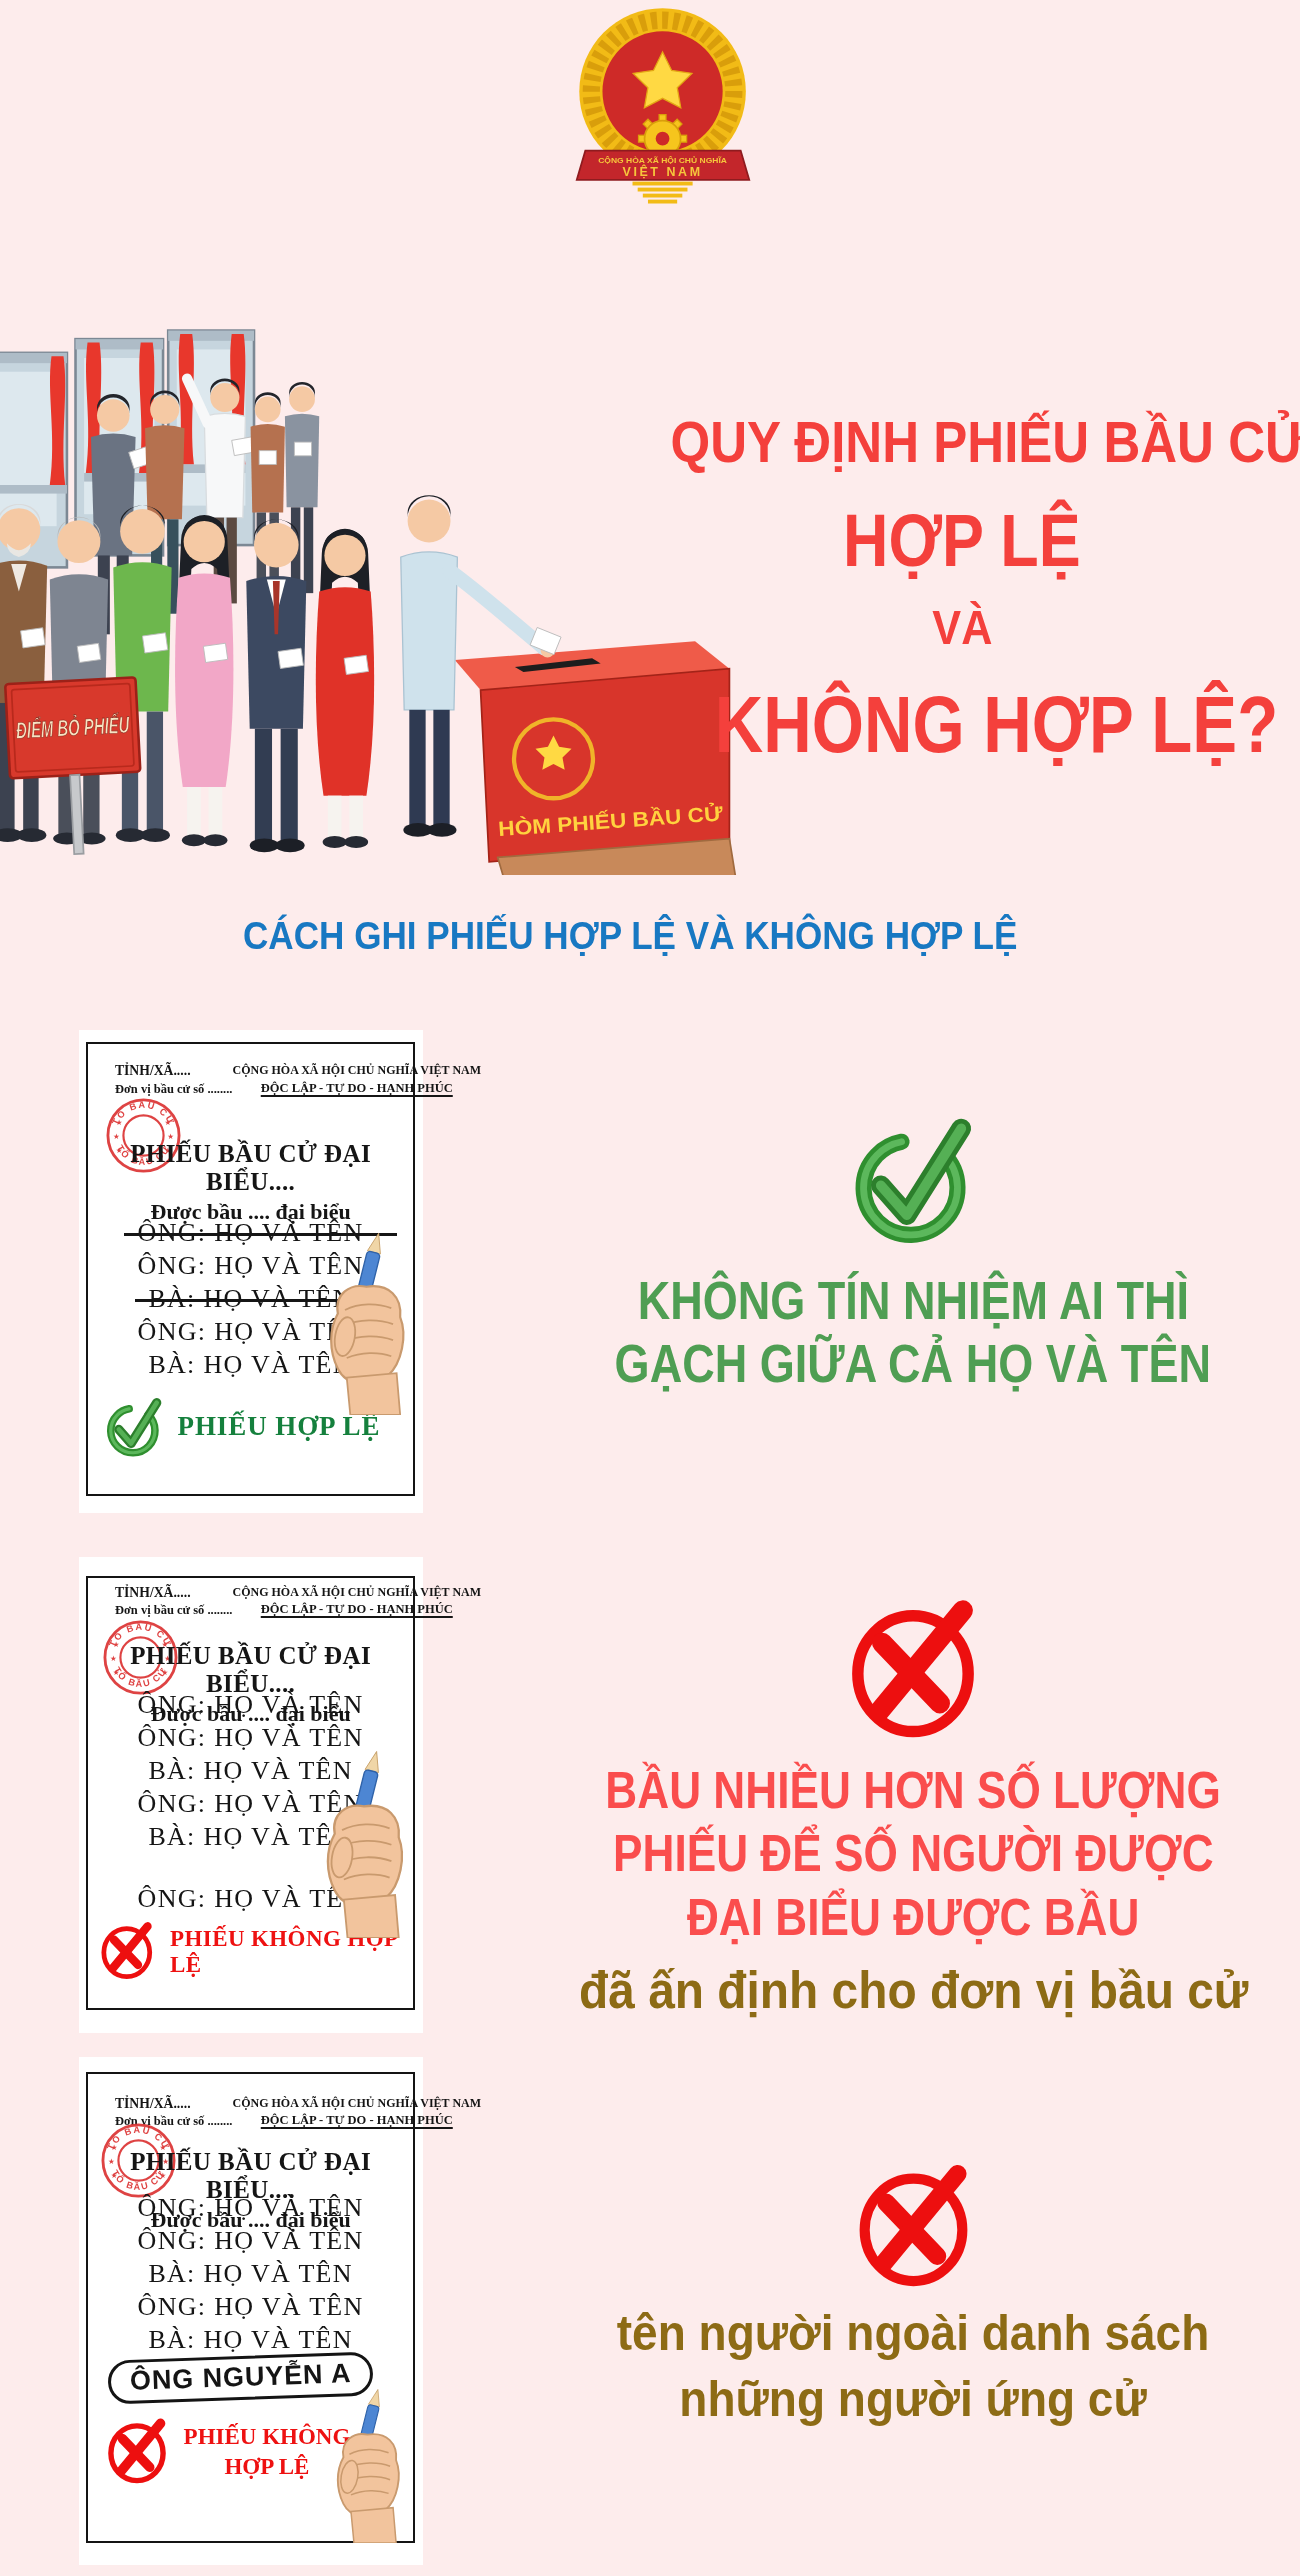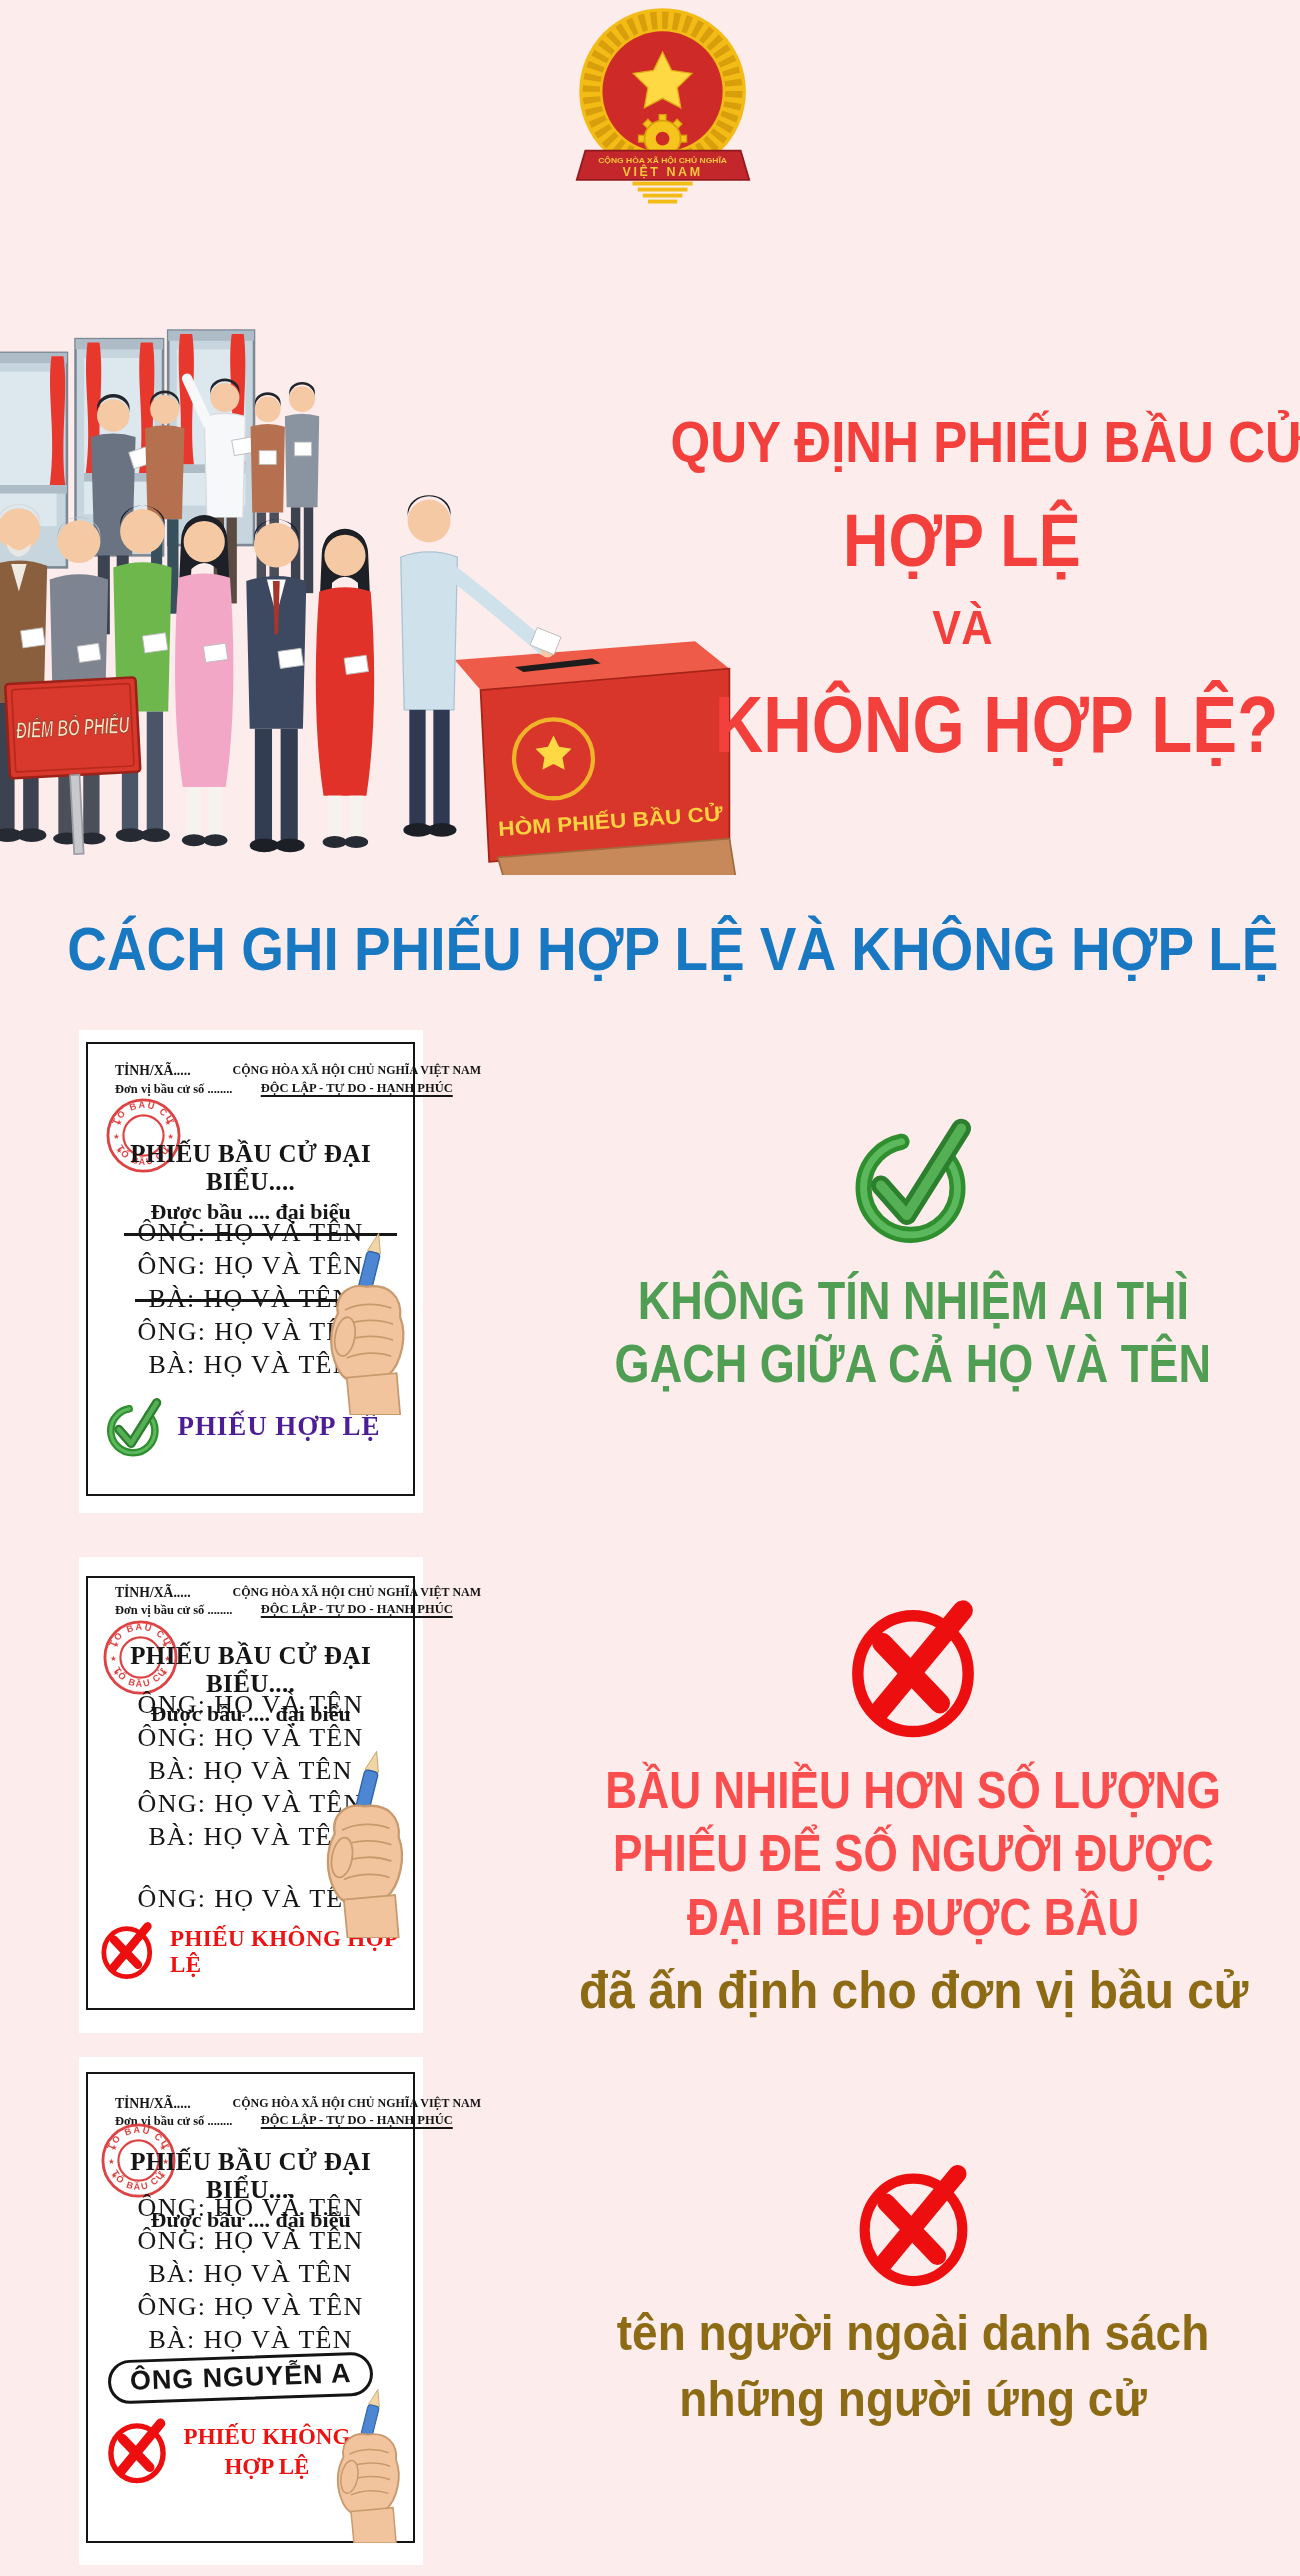--- a/index.html
+++ b/index.html
@@ -19,21 +19,21 @@
   
   #hero-illus{position:absolute;left:0;top:325px;width:738px;height:550px;}
   #hero-text{position:absolute;left:627px;top:404px;width:670px;text-align:center;color:#f4403c;}
   .hero-l1{font-size:58px;font-weight:bold;line-height:1.3;}
   .hero-l2{font-size:74px;font-weight:bold;margin-top:15.5px;line-height:1.25;}
   .hero-l3{font-size:48px;font-weight:bold;margin-top:12px;line-height:1.2;}
   .hero-l4{font-size:79px;font-weight:bold;margin-top:19px;line-height:1.25;position:relative;left:34px;}
 
   
   #section-title{position:absolute;left:0;top:914px;width:1060px;text-align:right;
-    font-size:61px;font-weight:bold;color:#1878c2;}
+    font-size:39px;font-weight:bold;color:#1878c2;}
 
   
   .panel{position:absolute;left:79px;width:344px;background:#ffffff;}
   #panel1{top:1030px;height:483px;}
   #panel2{top:1557px;height:476px;}
   #panel3{top:2057px;height:508px;}
   .card{position:absolute;left:6.9px;right:7.7px;background:#fff;border:2.6px solid #141414;}
   #card1{top:12px;bottom:17px;}
   #card2{top:19px;bottom:23px;}
   #card3{top:14.6px;bottom:22px;}
@@ -65,21 +65,21 @@
   .name{display:block;font-size:26px;line-height:33px;letter-spacing:1.3px;}
   .name span{display:inline-block;position:relative;}
   .struck::after{content:"";position:absolute;left:-13.7px;right:-33px;top:50%;height:3.4px;background:#161616;}
 
   .extra-name{position:absolute;left:0;right:0;top:306px;text-align:center;font-size:26px;letter-spacing:1.3px;}
 
   .verdict{position:absolute;display:flex;align-items:center;gap:12px;}
   #card1 .verdict{left:13.7px;top:350px;}
   #card2 .verdict{left:8.6px;top:340px;}
   #card3 .verdict{left:13.7px;top:343px;}
-  .v-green{color:#4c1d95;font-weight:bold;font-size:27px;letter-spacing:0.9px;}
+  .v-green{color:#15803d;font-weight:bold;font-size:27px;letter-spacing:0.9px;}
   .v-red{color:#ee1111;font-weight:bold;font-size:23px;letter-spacing:0.4px;}
   .v-red2{color:#ee1111;font-weight:bold;font-size:23px;line-height:1.3;text-align:center;}
 
   .oval-wrap{position:absolute;left:0;right:20.6px;top:282px;text-align:center;}
   .oval{display:inline-block;border:3.4px solid #141414;border-radius:52px;padding:2.6px 19px 4.3px;
     font-weight:bold;font-size:27px;letter-spacing:0.9px;transform:rotate(-2deg);font-family:"Liberation Sans",sans-serif;}
 
   .hand{position:absolute;}
   #card1 .hand{right:-3.4px;top:184px;width:112px;height:187px;}
   #card2 .hand{right:-1.7px;top:168px;width:113px;height:192px;}

